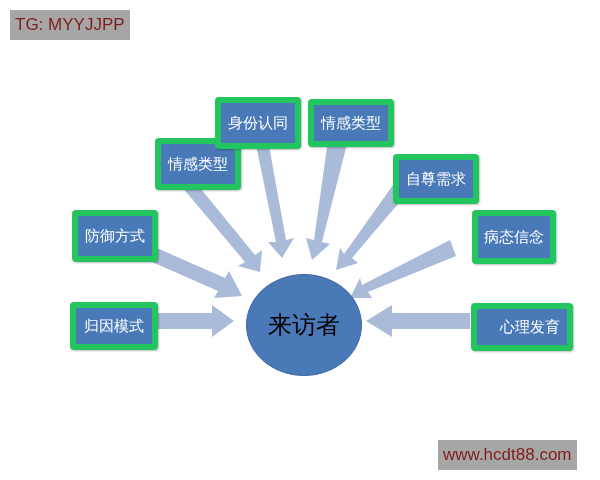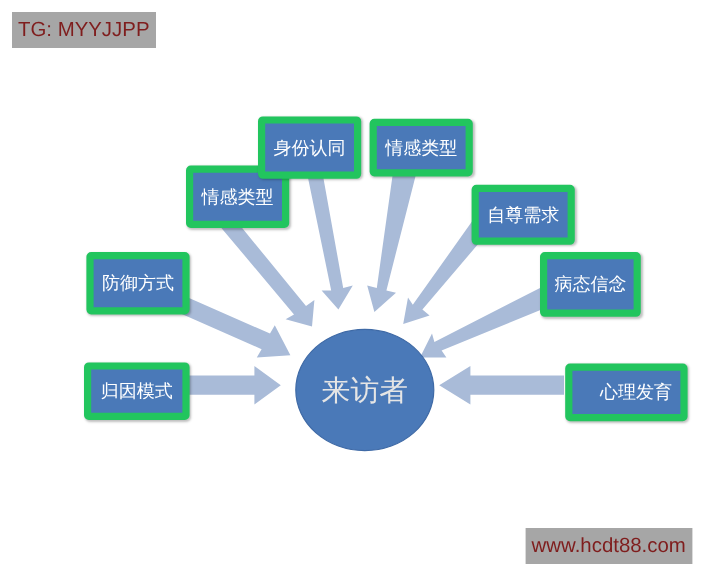--- a/index.html
+++ b/index.html
@@ -1,20 +1,20 @@
 <!DOCTYPE html>
 <html><head>
 <meta charset="utf-8">
 <style>
   html,body{margin:0;padding:0;}
   body{width:600px;height:480px;background:#ffffff;position:relative;overflow:hidden;font-family:"DejaVu Sans",sans-serif;}
   .wm{position:absolute;background:#a6a6a6;color:#7f1d1d;font-family:"Liberation Sans",sans-serif;font-size:17px;line-height:30px;padding:0 5px;}
   svg.arrows{position:absolute;left:0;top:0;}
   .box{position:absolute;background:#4a79b8;border:6px solid #22c55e;border-radius:4px;color:#ffffff;font-size:15px;display:flex;align-items:center;justify-content:center;box-shadow:1px 1px 2px rgba(0,0,0,0.25);}
-  .center{position:absolute;left:246px;top:274px;width:114px;height:100px;border-radius:50%;background:#4a79b8;border:1px solid #3f6aa6;color:#e5e5e5;font-size:24px;display:flex;align-items:center;justify-content:center;}
+  .center{position:absolute;left:246px;top:274px;width:114px;height:100px;border-radius:50%;background:#4a79b8;border:1px solid #3f6aa6;color:#000000;font-size:24px;display:flex;align-items:center;justify-content:center;}
 </style>
 </head>
 <body>
 
 <div class="wm" style="left:10px;top:10px;">TG: MYYJJPP</div>
 
 <svg class="arrows" width="600" height="480">
   <g fill="#a9bbd8">
 
     <polygon points="128,313 212,313 212,305 234,321 212,337 212,329 128,329"></polygon>
@@ -34,18 +34,18 @@
     <polygon points="470,313 470,329 392,329 392,337 366,321 392,305 392,313"></polygon>
   </g>
 </svg>
 
 <div class="box" style="left:50px;top:302px;width:76px;height:36px;margin-left:20px;">归因模式</div>
 <div class="box" style="left:72px;top:210px;width:74px;height:40px;">防御方式</div>
 <div class="box" style="left:130px;top:138px;width:74px;height:40px;margin-left:25px;">情感类型</div>
 <div class="box" style="left:215px;top:97px;width:74px;height:40px;">身份认同</div>
 <div class="box" style="left:308px;top:99px;width:74px;height:36px;">情感类型</div>
 <div class="box" style="left:393px;top:154px;width:74px;height:38px;">自尊需求</div>
-<div class="box" style="left:450px;top:210px;width:72px;height:42px;">病态信念</div>
+<div class="box" style="left:472px;top:210px;width:72px;height:42px;">病态信念</div>
 <div class="box" style="left:471px;top:303px;width:74px;height:36px;padding-left:16px;">心理发育</div>
 
 <div class="center">来访者</div>
 
 <div class="wm" style="left:438px;top:440px;">www.hcdt88.com</div>
 
 </body></html>

